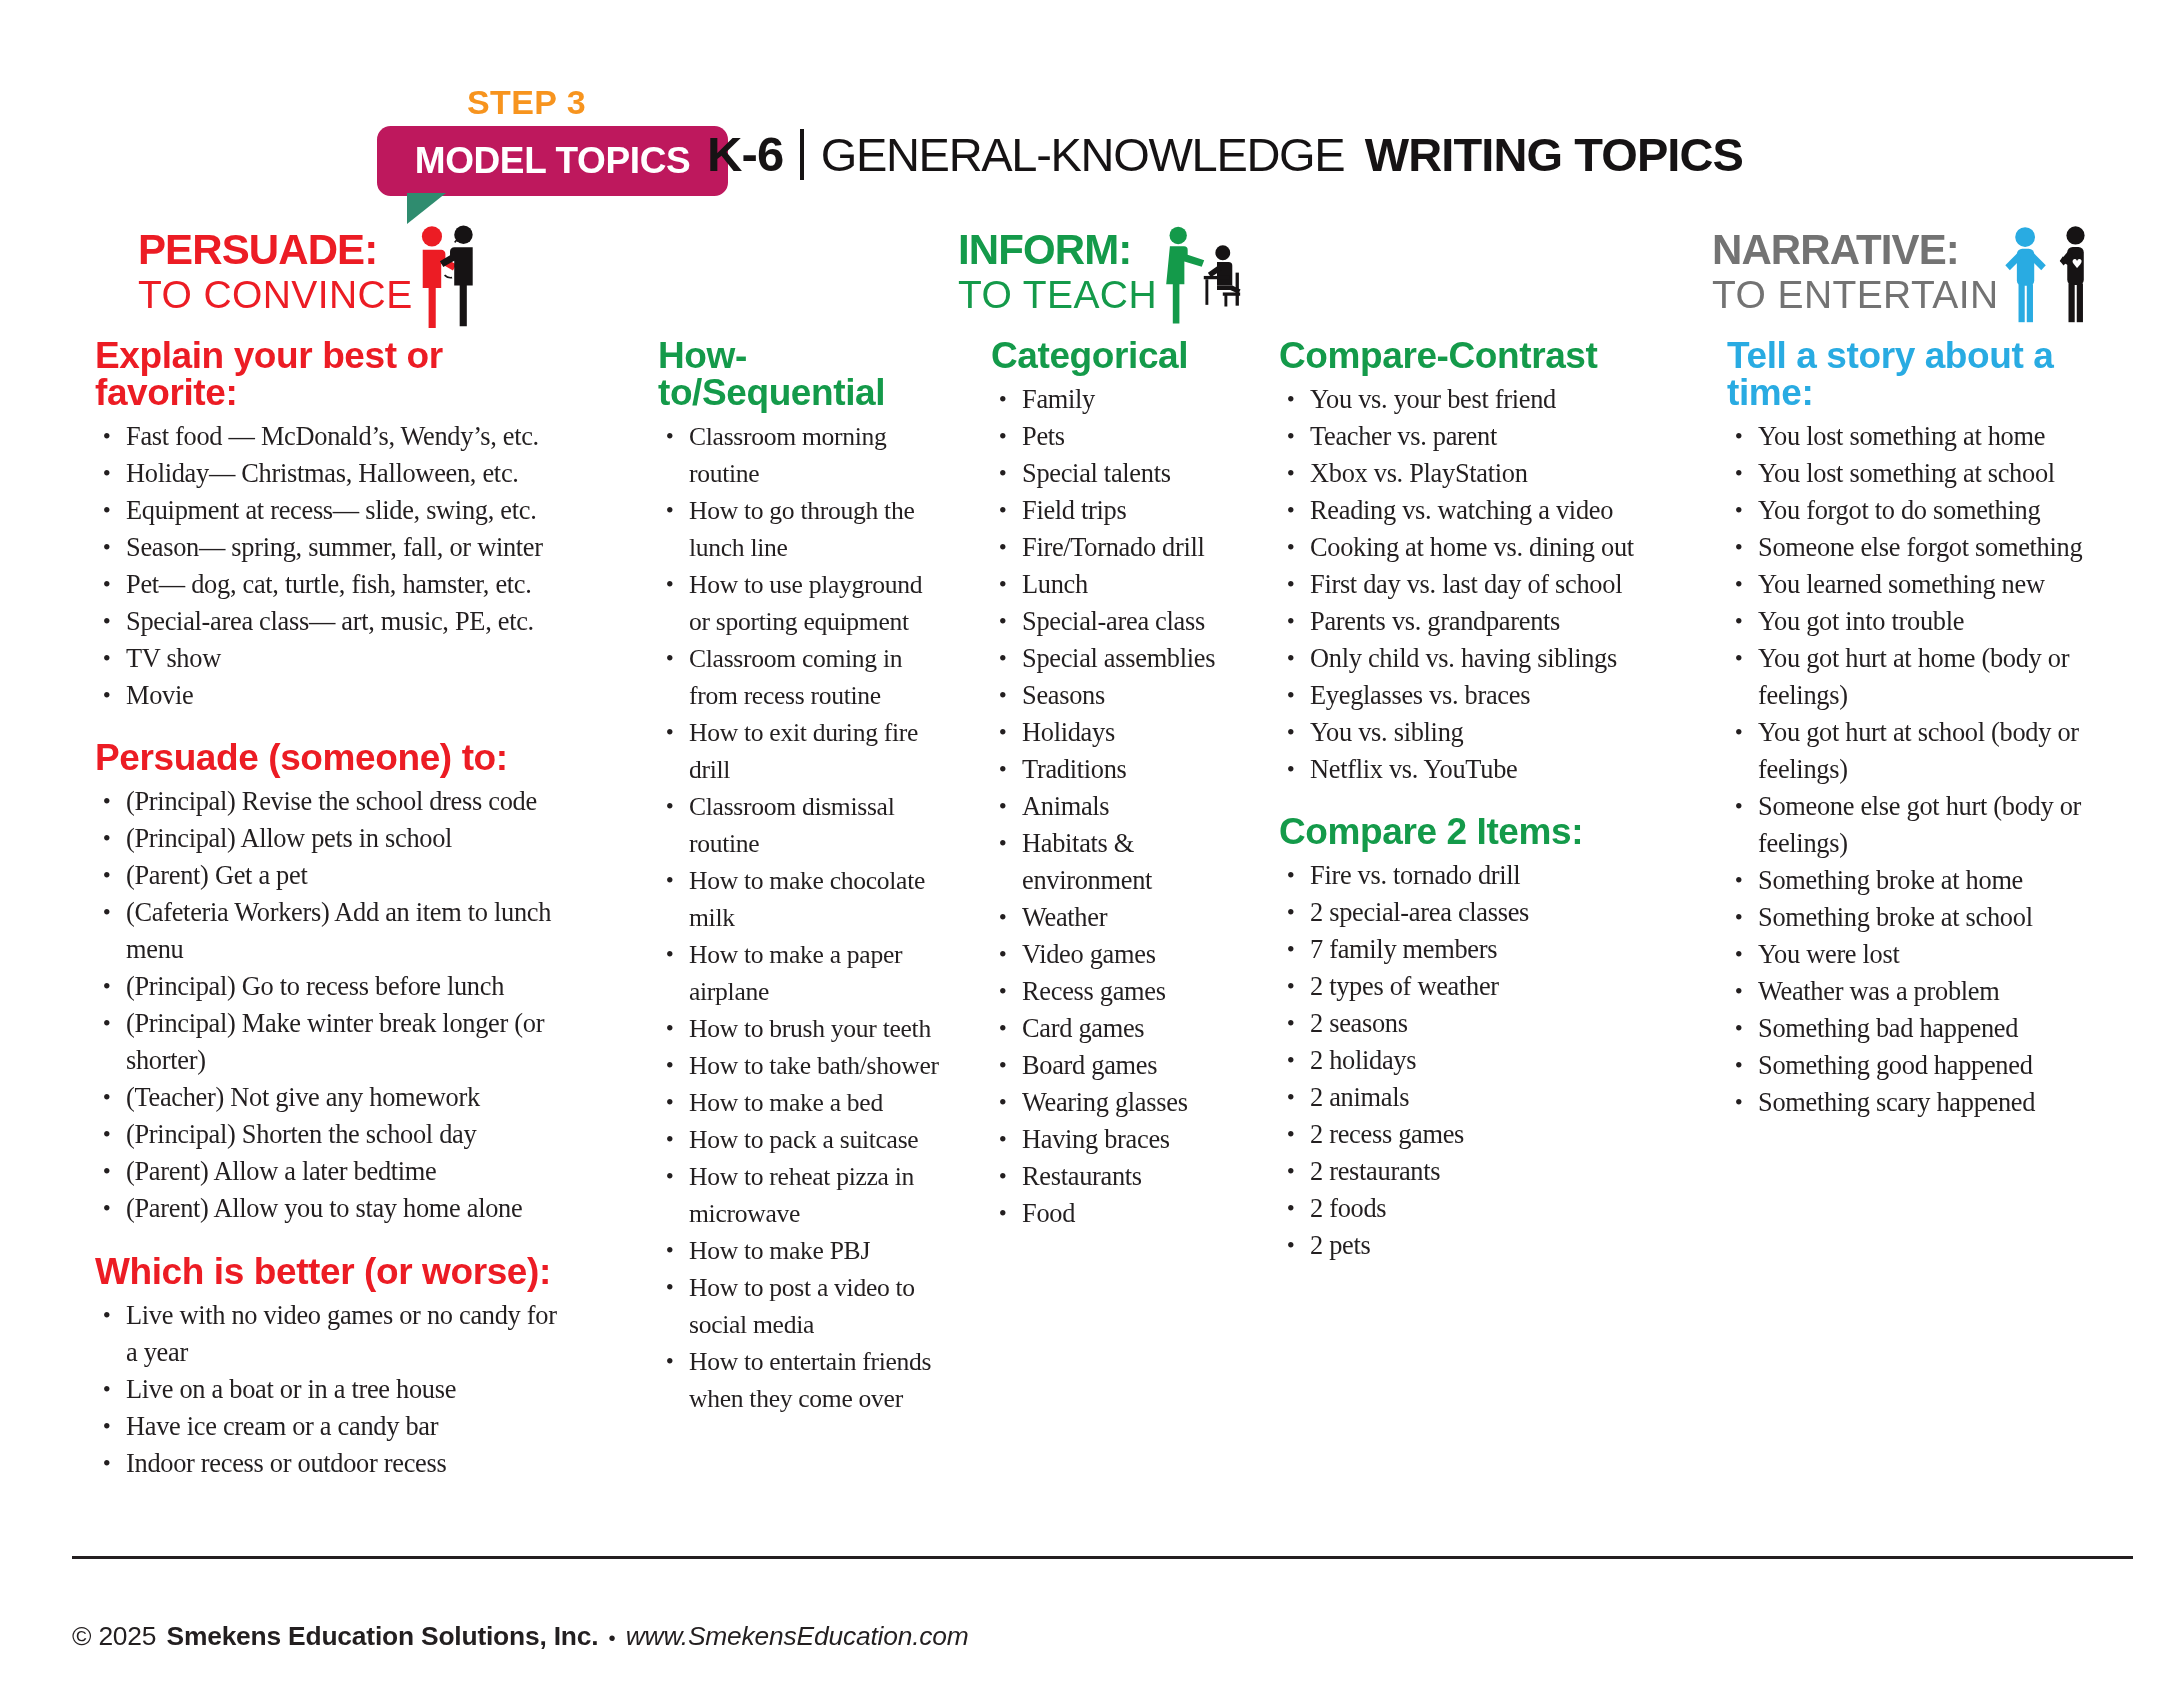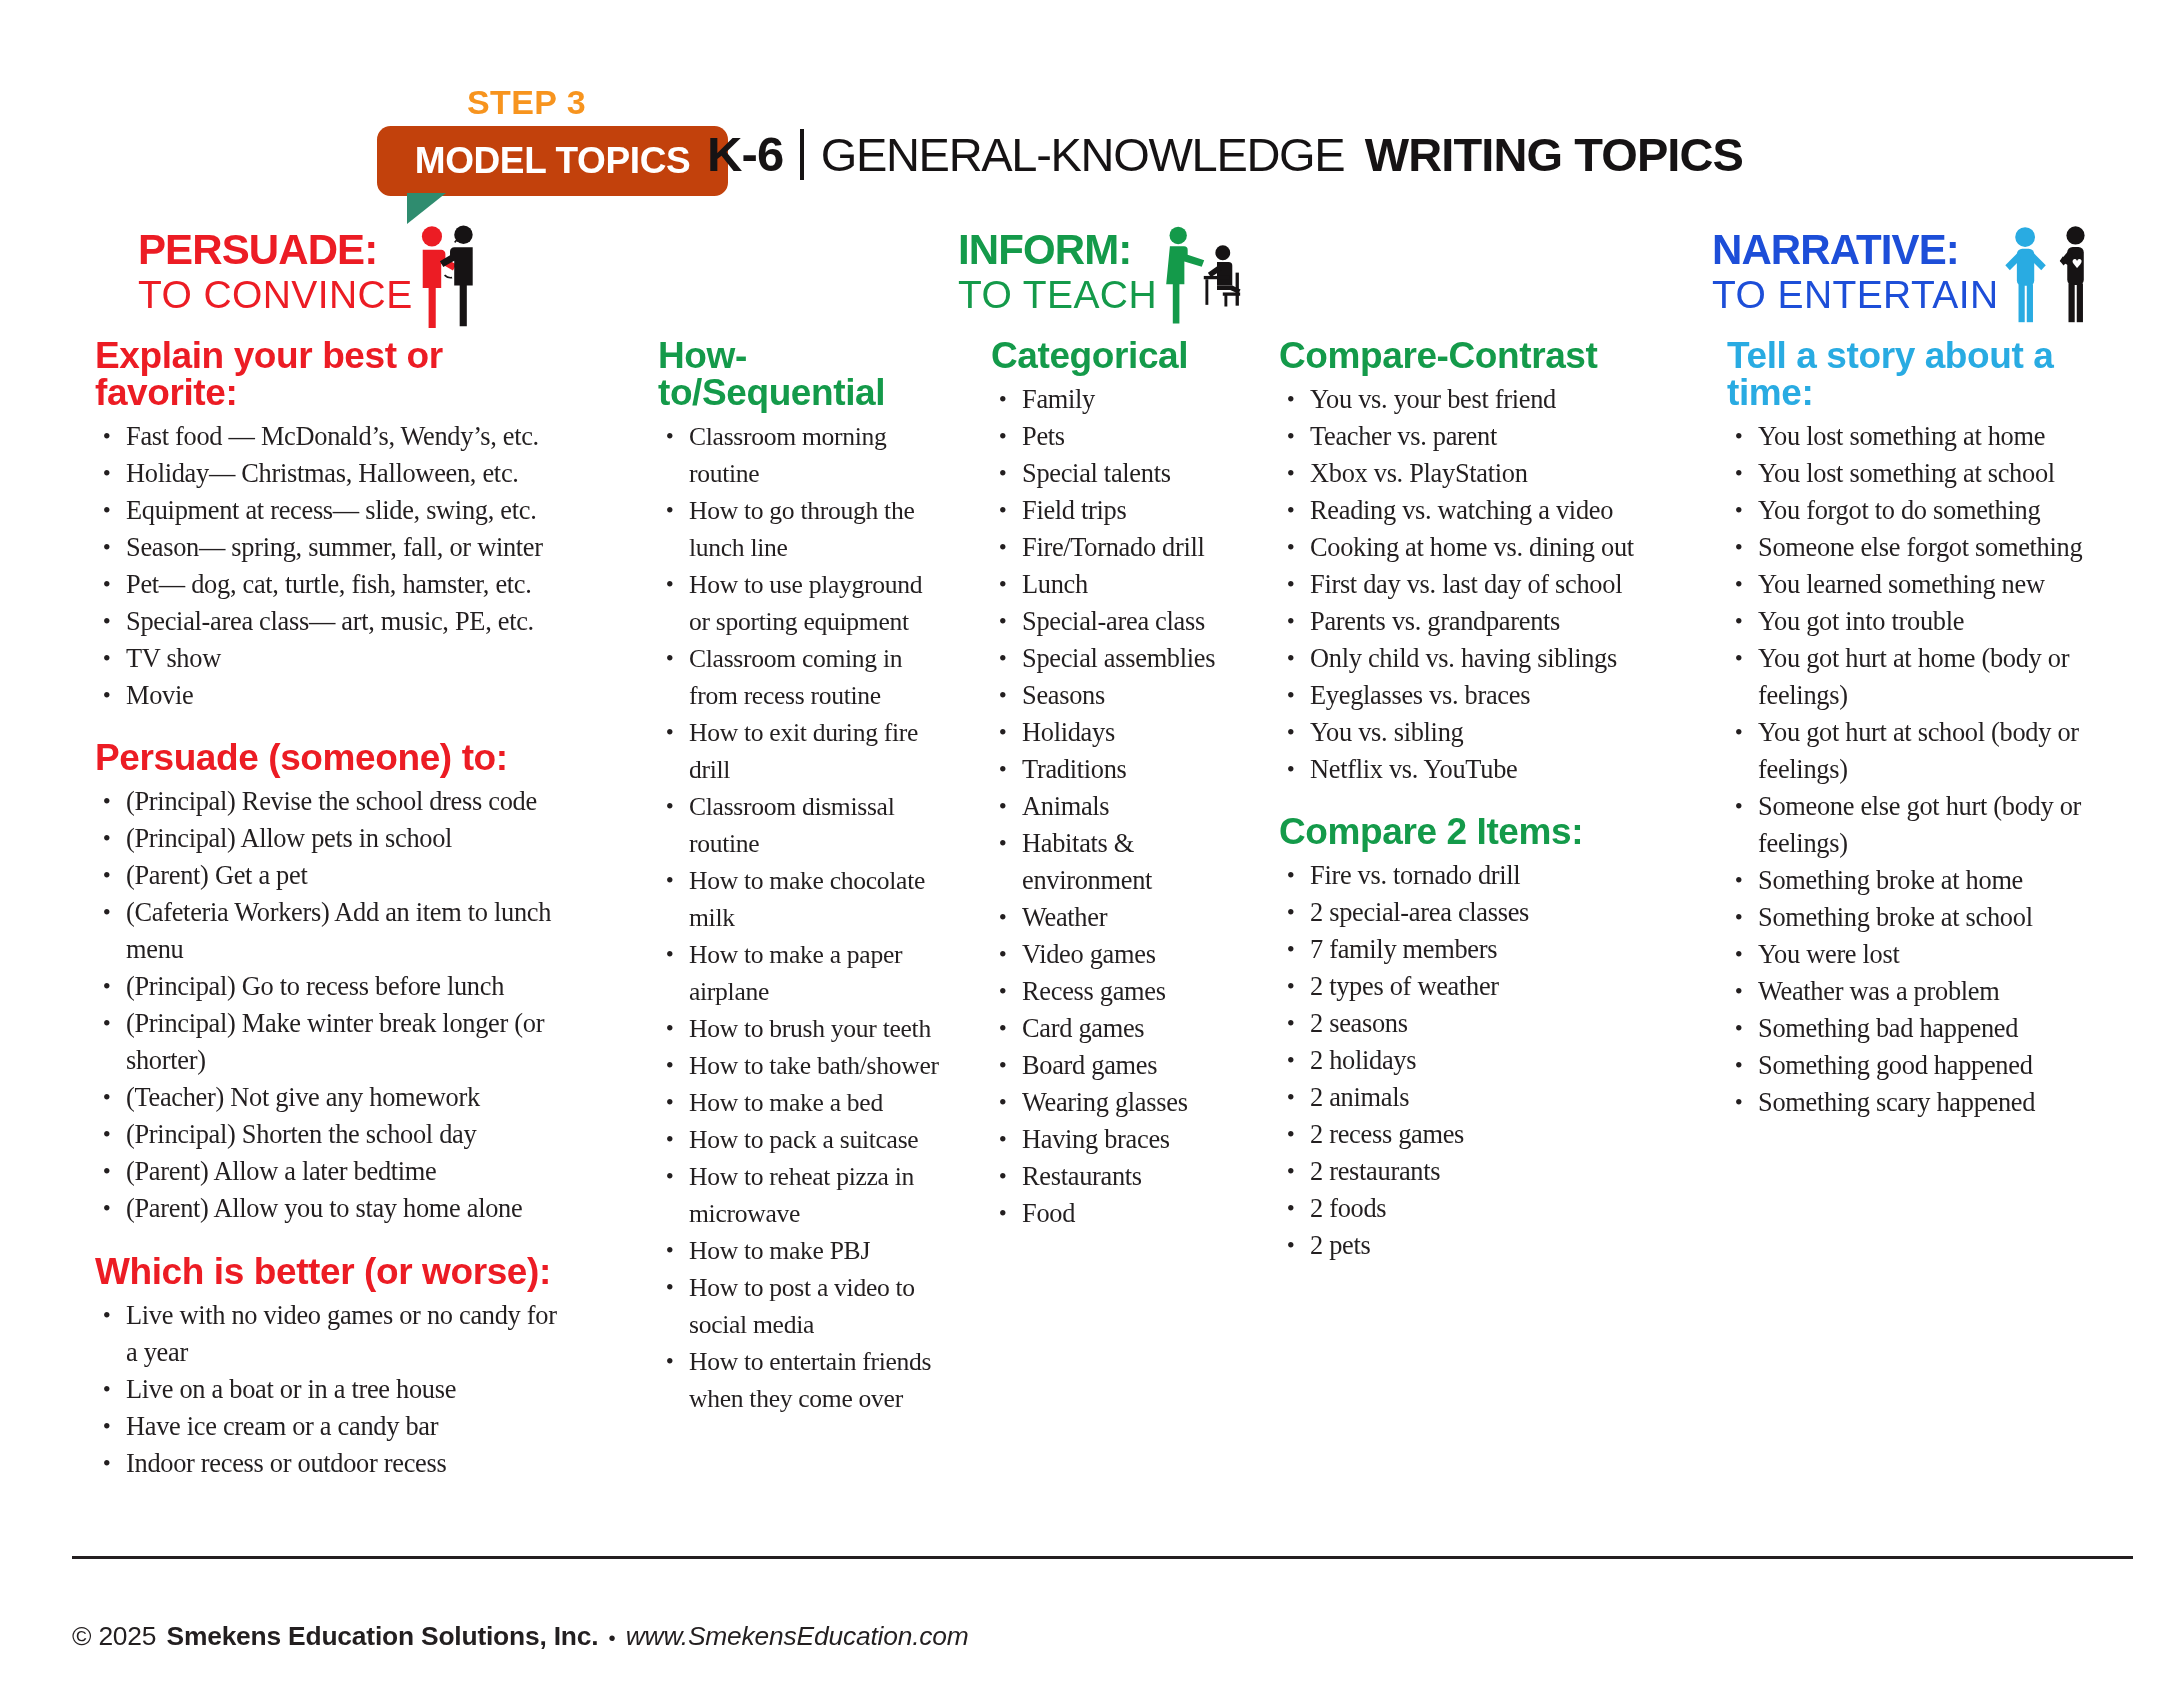--- a/index.html
+++ b/index.html
@@ -3,40 +3,40 @@
 <meta charset="utf-8">
 <style>
   html,body{margin:0;padding:0;background:#ffffff;}
   .canvas{
     position:relative;width:2181px;height:1663px;background:#ffffff;overflow:hidden;
     font-family:"Liberation Sans","DejaVu Sans",sans-serif;color:#231F20;
   }
   
   .step{position:absolute;left:467px;top:83px;font-size:34px;font-weight:800;
         color:#F7941E;letter-spacing:0.4px;}
-  .badge{position:absolute;left:377px;top:126px;width:351px;height:70px;background:#c2410c;
+  .badge{position:absolute;left:377px;top:126px;width:351px;height:70px;background:#be185d;
         border-radius:13.6px;display:flex;align-items:center;justify-content:center;
         color:#ffffff;font-size:37px;font-weight:800;letter-spacing:-0.4px;}
   .badge-tail{position:absolute;left:407px;top:193px;width:0;height:0;
         border-top:31px solid #2F8C6F;border-right:39px solid transparent;}
   .title{position:absolute;left:707px;top:126px;display:flex;align-items:center;gap:17px;color:#161314;}
   .title .grade{font-size:49px;font-weight:800;letter-spacing:-0.9px;}
   .title .sep{width:3.4px;height:51px;background:#161314;}
   .title .t-reg{font-size:47px;font-weight:400;letter-spacing:-1.3px;}
   .title .t-bold{font-size:47px;font-weight:800;letter-spacing:-0.9px;margin-left:3.4px;}
 
   
   .sec-head{position:absolute;top:227px;display:flex;align-items:flex-start;gap:3px;}
   .sec-head .txt{display:flex;flex-direction:column;}
   .sec-head .t1{font-size:42px;font-weight:800;line-height:46px;letter-spacing:-0.9px;}
   .sec-head .t2{font-size:39px;font-weight:300;line-height:43px;letter-spacing:0.4px;}
   .sec-persuade{left:138px;}
   .sec-inform{left:958px;}
   .sec-narrative{left:1712px;}
-  .red{color:#EC1C24;} .green{color:#149A4A;} .blue{color:#1d4ed8;}
+  .red{color:#EC1C24;} .green{color:#149A4A;} .blue{color:#737373;}
   .sec-icon{flex:0 0 auto;margin-top:-1.7px;}
 
   
   .col{position:absolute;top:337px;}
   .col1{left:95px;width:477px;}
   .col2{left:658px;width:283px;}
   .col3{left:991px;width:273px;}
   .col4{left:1279px;width:407px;}
   .col5{left:1727px;width:385px;}
   .group{margin:0 0 25.6px 0;}

